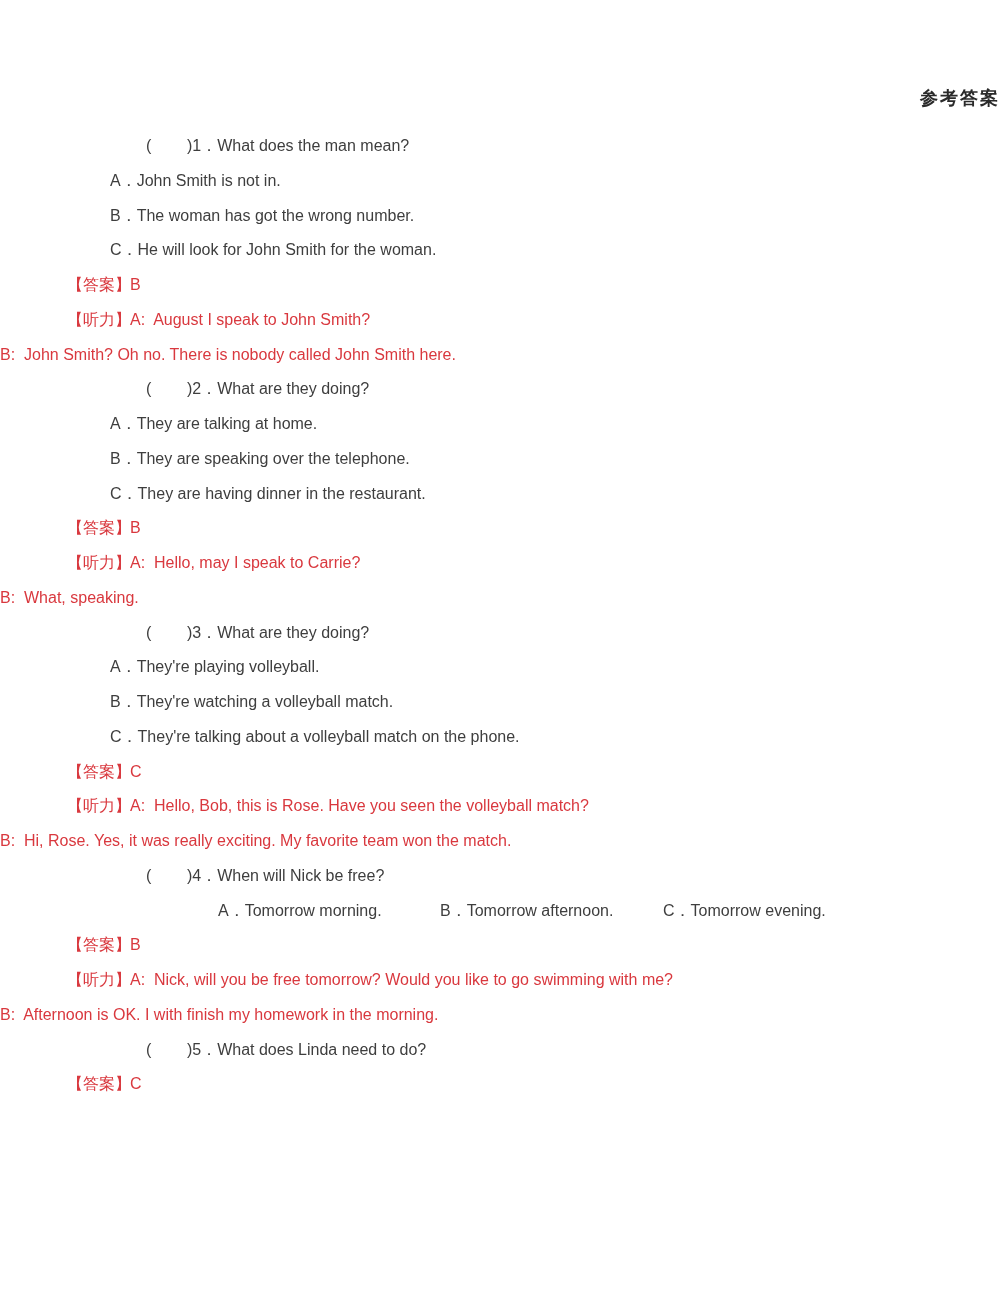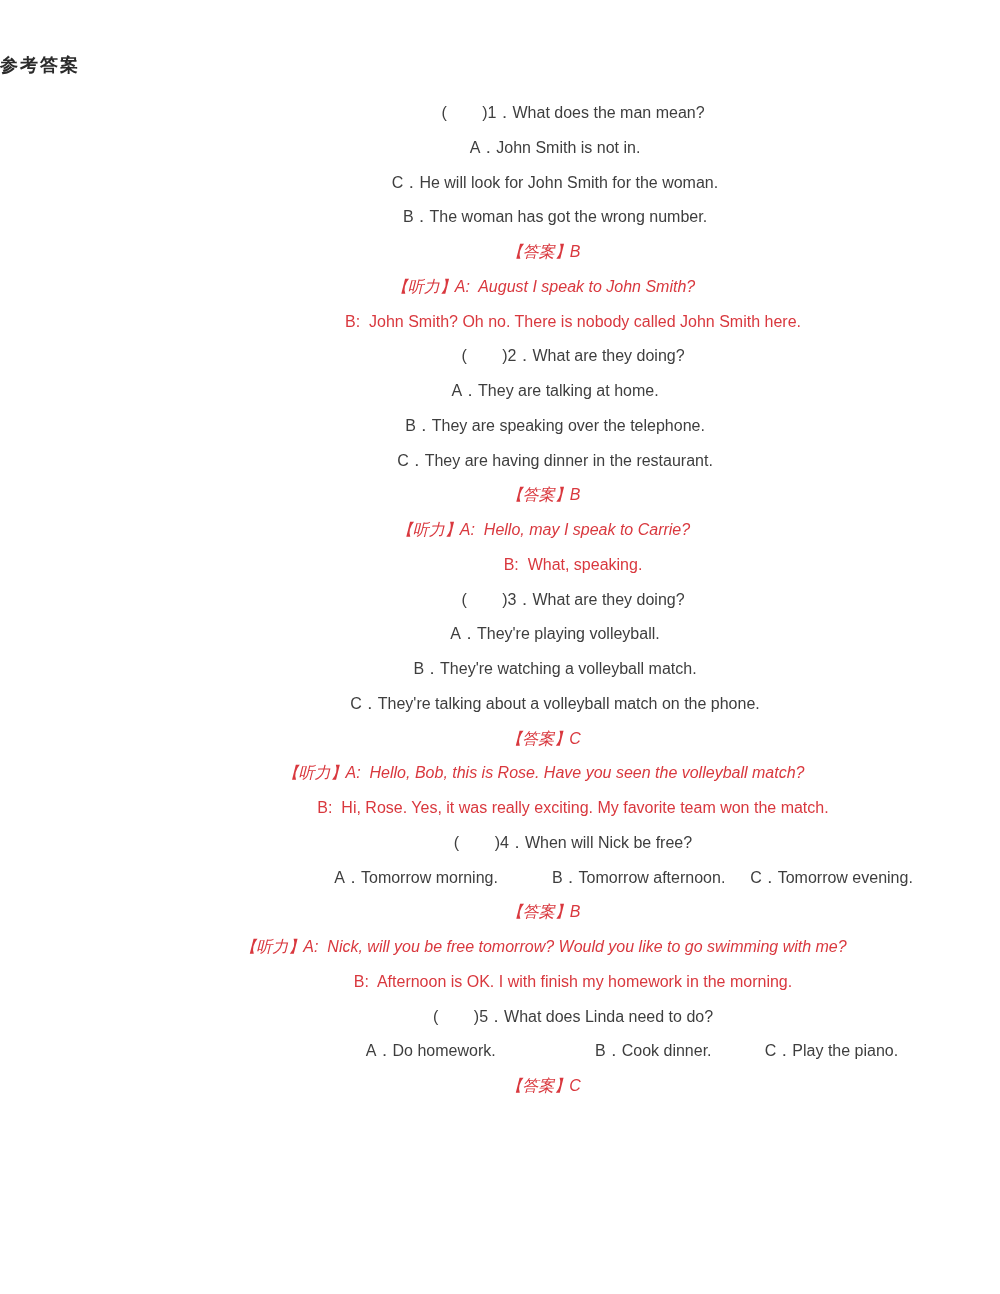--- a/index.html
+++ b/index.html
@@ -6,61 +6,60 @@
   .page{
     position:relative;
     width:1000px;
     height:1294px;
     background:#ffffff;
     font-family:"Liberation Sans","DejaVu Sans",sans-serif;
     color:#3e3e3e;
     overflow:hidden;
   }
   .title{
-    padding-top:52px;
-    text-align:left;
+    padding-top:85px;
+    text-align:right;
     font-size:18px;
     font-weight:700;
     color:#2a2a2a;
     letter-spacing:2px;
     line-height:26px;
   }
   .content{
     margin-top:18px;
     font-size:16px;
-    text-align:center;
   }
   .line{
     line-height:34.75px;
     height:34.75px;
     white-space:pre;
   }
   .qline{padding-left:146px;}
   .optline{padding-left:110px;}
   .optrow{padding-left:218px;}
   .optcol{display:inline-block;}
   .w1{width:222px;}
   .w2{width:223px;}
   .red{color:#d9383e;}
-  .tagline{padding-left:87px;font-style:italic;}
+  .tagline{padding-left:67px;}
   .tag{display:inline-block;width:63px;}
-  .dlgline{padding-left:146px;}
+  .dlgline{}
 </style>
 </head>
 <body>
 
 <div class="page">
   <div class="title">参考答案</div>
 
   <div class="content">
 
     <div class="line qline"><span>(        )1．</span><span>What does the man mean?</span></div>
     <div class="line optline"><span>A．</span><span>John Smith is not in.</span></div>
+    <div class="line optline"><span>B．</span><span>The woman has got the wrong number.</span></div>
     <div class="line optline"><span>C．</span><span>He will look for John Smith for the woman.</span></div>
-    <div class="line optline"><span>B．</span><span>The woman has got the wrong number.</span></div>
     <div class="line tagline red"><span class="tag">【答案】</span><span>B</span></div>
     <div class="line tagline red"><span class="tag">【听力】</span><span>A:  August I speak to John Smith?</span></div>
     <div class="line dlgline red"><span>B:  John Smith? Oh no. There is nobody called John Smith here.</span></div>
 
     <div class="line qline"><span>(        )2．</span><span>What are they doing?</span></div>
     <div class="line optline"><span>A．</span><span>They are talking at home.</span></div>
     <div class="line optline"><span>B．</span><span>They are speaking over the telephone.</span></div>
     <div class="line optline"><span>C．</span><span>They are having dinner in the restaurant.</span></div>
     <div class="line tagline red"><span class="tag">【答案】</span><span>B</span></div>
     <div class="line tagline red"><span class="tag">【听力】</span><span>A:  Hello, may I speak to Carrie?</span></div>
@@ -74,17 +73,16 @@
     <div class="line tagline red"><span class="tag">【听力】</span><span>A:  Hello, Bob, this is Rose. Have you seen the volleyball match?</span></div>
     <div class="line dlgline red"><span>B:  Hi, Rose. Yes, it was really exciting. My favorite team won the match.</span></div>
 
     <div class="line qline"><span>(        )4．</span><span>When will Nick be free?</span></div>
     <div class="line optrow"><span class="optcol w1"><span>A．</span><span>Tomorrow morning.</span></span><span class="optcol w2"><span>B．</span><span>Tomorrow afternoon.</span></span><span class="optcol"><span>C．</span><span>Tomorrow evening.</span></span></div>
     <div class="line tagline red"><span class="tag">【答案】</span><span>B</span></div>
     <div class="line tagline red"><span class="tag">【听力】</span><span>A:  Nick, will you be free tomorrow? Would you like to go swimming with me?</span></div>
     <div class="line dlgline red"><span>B:  Afternoon is OK. I with finish my homework in the morning.</span></div>
 
     <div class="line qline"><span>(        )5．</span><span>What does Linda need to do?</span></div>
-    <div class="line optrow"><span class="optcol w1"><span>A．</span><span>Do homework.</span></span><span class="optcol w2"><span>B．</span><span>Cook dinner.</span></span><span class="optcol"><span>C．</span><span>Play the piano.</span></span></div>
     <div class="line tagline red"><span class="tag">【答案】</span><span>C</span></div>
 
   </div>
 </div>
 
 </body></html>

